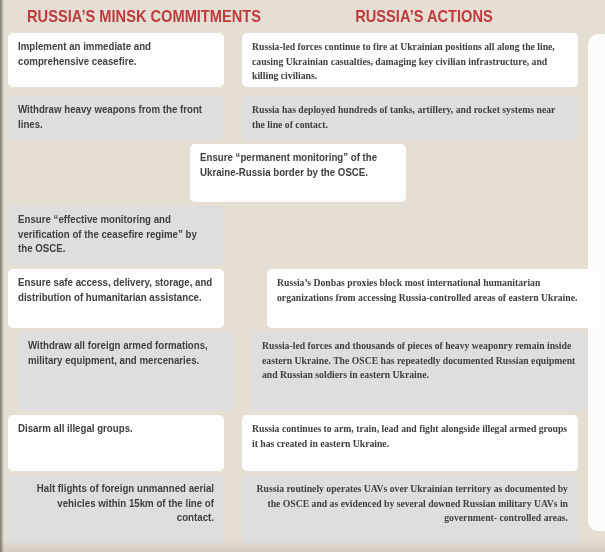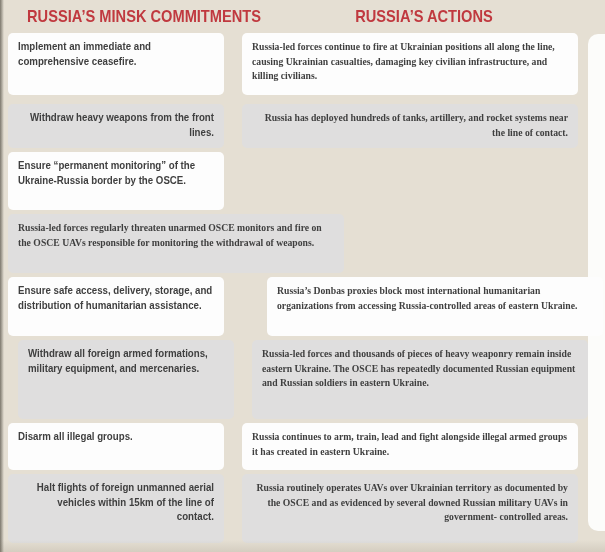--- a/index.html
+++ b/index.html
@@ -68,22 +68,22 @@
   }
   .cell.commitment{ width:216px; margin-right:18px; }
   .cell.action{ width:336px;font-family:Liberation Serif, serif; }
   .row.shade-white .cell{ background:var(--cell-white); }
   .row.shade-gray  .cell{ background:var(--cell-gray); }
   .txt{
     width:113.5%;
     transform:scaleX(0.881);
     transform-origin:0 0;
   }
-  .r1{ height:62px; } .r2{ height:44px;text-align:right; } .r3{ height:58px; } .r4{ height:59px; }
-  .r5{ height:59px;gap:25px; } .r6{ height:79px;padding-left:18px; } .r7{ height:47px; } .r8{ height:69px;text-align:right; }
+  .r1{ height:54px; } .r2{ height:44px; } .r3{ height:58px;justify-content:center; } .r4{ height:59px; }
+  .r5{ height:59px;gap:25px; } .r6{ height:79px;padding-left:18px; } .r7{ height:56px; } .r8{ height:69px;text-align:right; }
   .r1 .cell,.r2 .cell,.r3 .cell,.r4 .cell,.r5 .cell,.r6 .cell,.r7 .cell,.r8 .cell{ height:100%; }
 </style>
 </head>
 <body>
 
 <div class="canvas">
 
   <div class="side-panel"></div>
   <div class="edge-left"></div>
   <div class="edge-bottom"></div>
@@ -117,22 +117,22 @@
       </div>
     </div>
 
     <div class="row r3 shade-white">
       <div class="cell commitment">
         <div class="txt">Ensure “permanent monitoring” of the Ukraine-Russia border by the OSCE.</div>
       </div>
     </div>
 
     <div class="row r4 shade-gray">
-      <div class="cell action">
-        <div class="txt">Russia-led forces regularly threaten unarmed OSCE monitors and fire on the OSCE UAVs responsible for monitoring the withdrawal of weapons.</div>
+      <div class="cell commitment">
+        <div class="txt">Ensure “effective monitoring and verification of the ceasefire regime” by the OSCE.</div>
       </div>
     </div>
 
     <div class="row r5 shade-white">
       <div class="cell commitment">
         <div class="txt">Ensure safe access, delivery, storage, and distribution of humanitarian assistance.</div>
       </div>
       <div class="cell action">
         <div class="txt">Russia’s Donbas proxies block most international humanitarian organizations from accessing Russia-controlled areas of eastern Ukraine.</div>
       </div>

